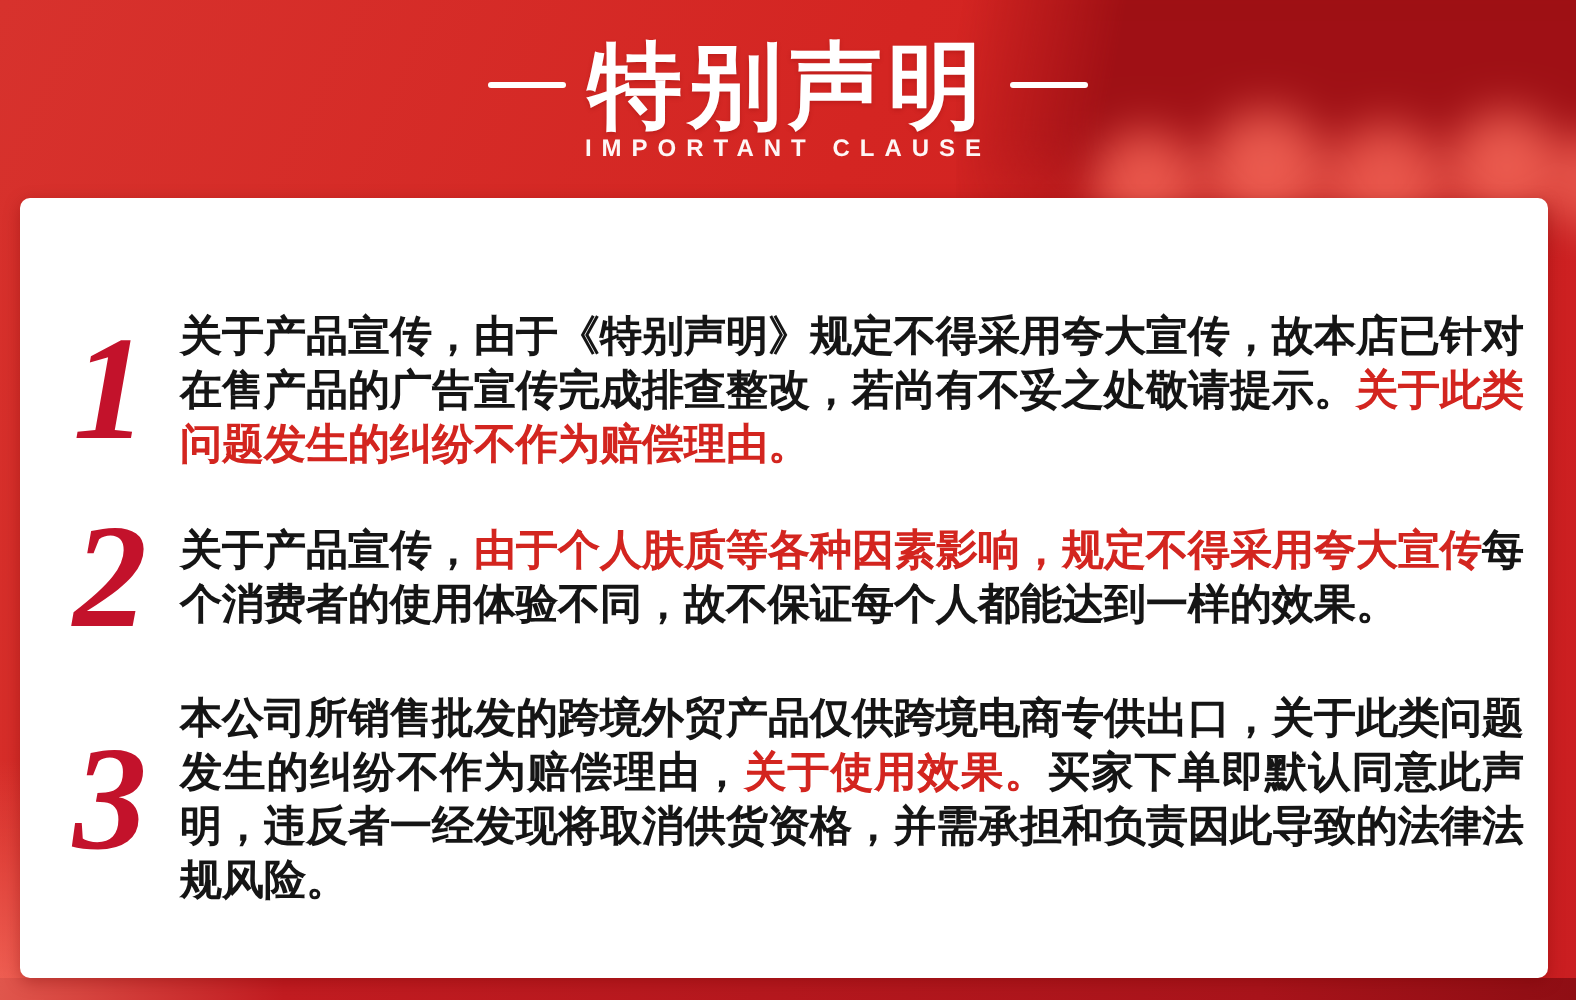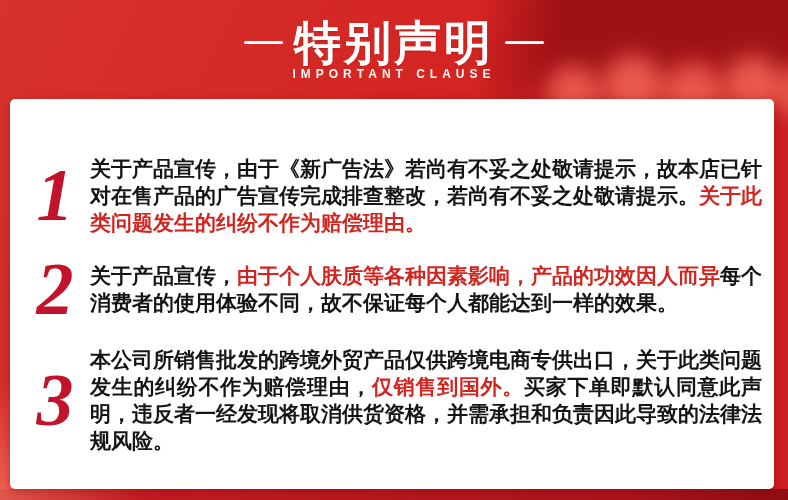--- a/index.html
+++ b/index.html
@@ -84,31 +84,31 @@
       <span class="dash"></span>
     </div>
     <div class="subtitle">IMPORTANT CLAUSE</div>
   </div>
 
   <div class="card"></div>
 
   <div class="item item-1">
     <div class="num">1</div>
     <div class="text">
-      <span class="seg" data-color="black">关于产品宣传，由于《新广告法》若尚有不妥之处敬请提示，故本店已针对在售产品的广告宣传完成排查整改，若尚有不妥之处敬请提示。</span><span class="seg" data-color="red">关于此类问题发生的纠纷不作为赔偿理由。</span>
+      <span class="seg" data-color="black">关于产品宣传，由于《特别声明》规定不得采用夸大宣传，故本店已针对在售产品的广告宣传完成排查整改，若尚有不妥之处敬请提示。</span><span class="seg" data-color="red">关于此类问题发生的纠纷不作为赔偿理由。</span>
     </div>
   </div>
 
   <div class="item item-2">
     <div class="num">2</div>
     <div class="text">
-      <span class="seg" data-color="black">关于产品宣传，</span><span class="seg" data-color="red">由于个人肤质等各种因素影响，产品的功效因人而异</span><span class="seg" data-color="black">每个消费者的使用体验不同，故不保证每个人都能达到一样的效果。</span>
+      <span class="seg" data-color="black">关于产品宣传，</span><span class="seg" data-color="red">由于个人肤质等各种因素影响，规定不得采用夸大宣传</span><span class="seg" data-color="black">每个消费者的使用体验不同，故不保证每个人都能达到一样的效果。</span>
     </div>
   </div>
 
   <div class="item item-3">
     <div class="num">3</div>
     <div class="text">
-      <span class="seg" data-color="black">本公司所销售批发的跨境外贸产品仅供跨境电商专供出口，关于此类问题发生的纠纷不作为赔偿理由，</span><span class="seg" data-color="red">仅销售到国外。</span><span class="seg" data-color="black">买家下单即默认同意此声明，违反者一经发现将取消供货资格，并需承担和负责因此导致的法律法规风险。</span>
+      <span class="seg" data-color="black">本公司所销售批发的跨境外贸产品仅供跨境电商专供出口，关于此类问题发生的纠纷不作为赔偿理由，</span><span class="seg" data-color="red">关于使用效果。</span><span class="seg" data-color="black">买家下单即默认同意此声明，违反者一经发现将取消供货资格，并需承担和负责因此导致的法律法规风险。</span>
     </div>
   </div>
 
 </div>
 
 </body></html>

